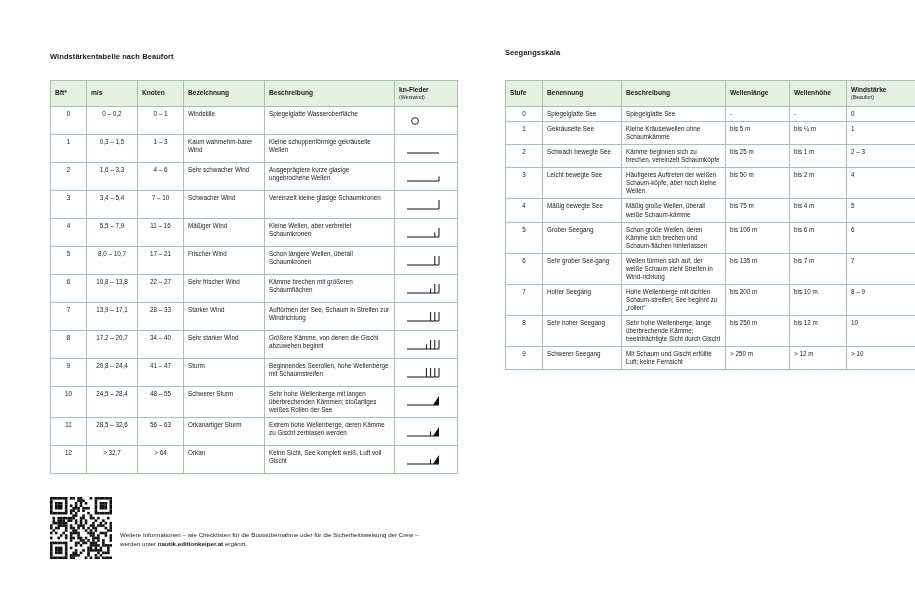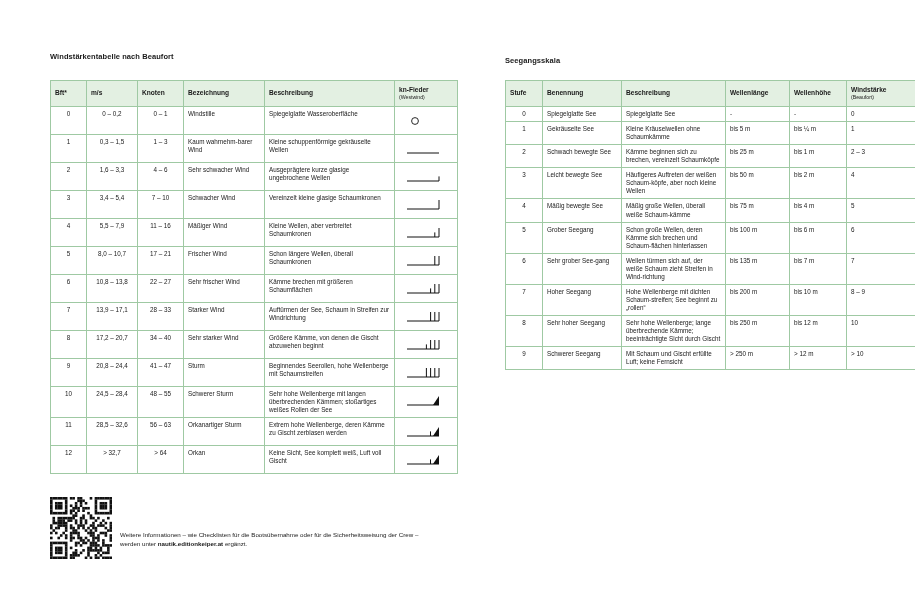--- a/index.html
+++ b/index.html
@@ -23,21 +23,21 @@
 
   
   .section-title {
     position: absolute;
     font-size: 7.5px;
     font-weight: bold;
     color: #1a1a1a;
     letter-spacing: 0.01em;
   }
   #beaufort-title { left: 50px; top: 52px; }
-  #seegang-title  { left: 505px; top: 56px; }
+  #seegang-title  { left: 505px; top: 48px; }
 
   
   table.grid {
     position: absolute;
     border-collapse: collapse;
     table-layout: fixed;
     font-size: 6.3px;
     line-height: 1.28;
   }
   table.grid th, table.grid td {

